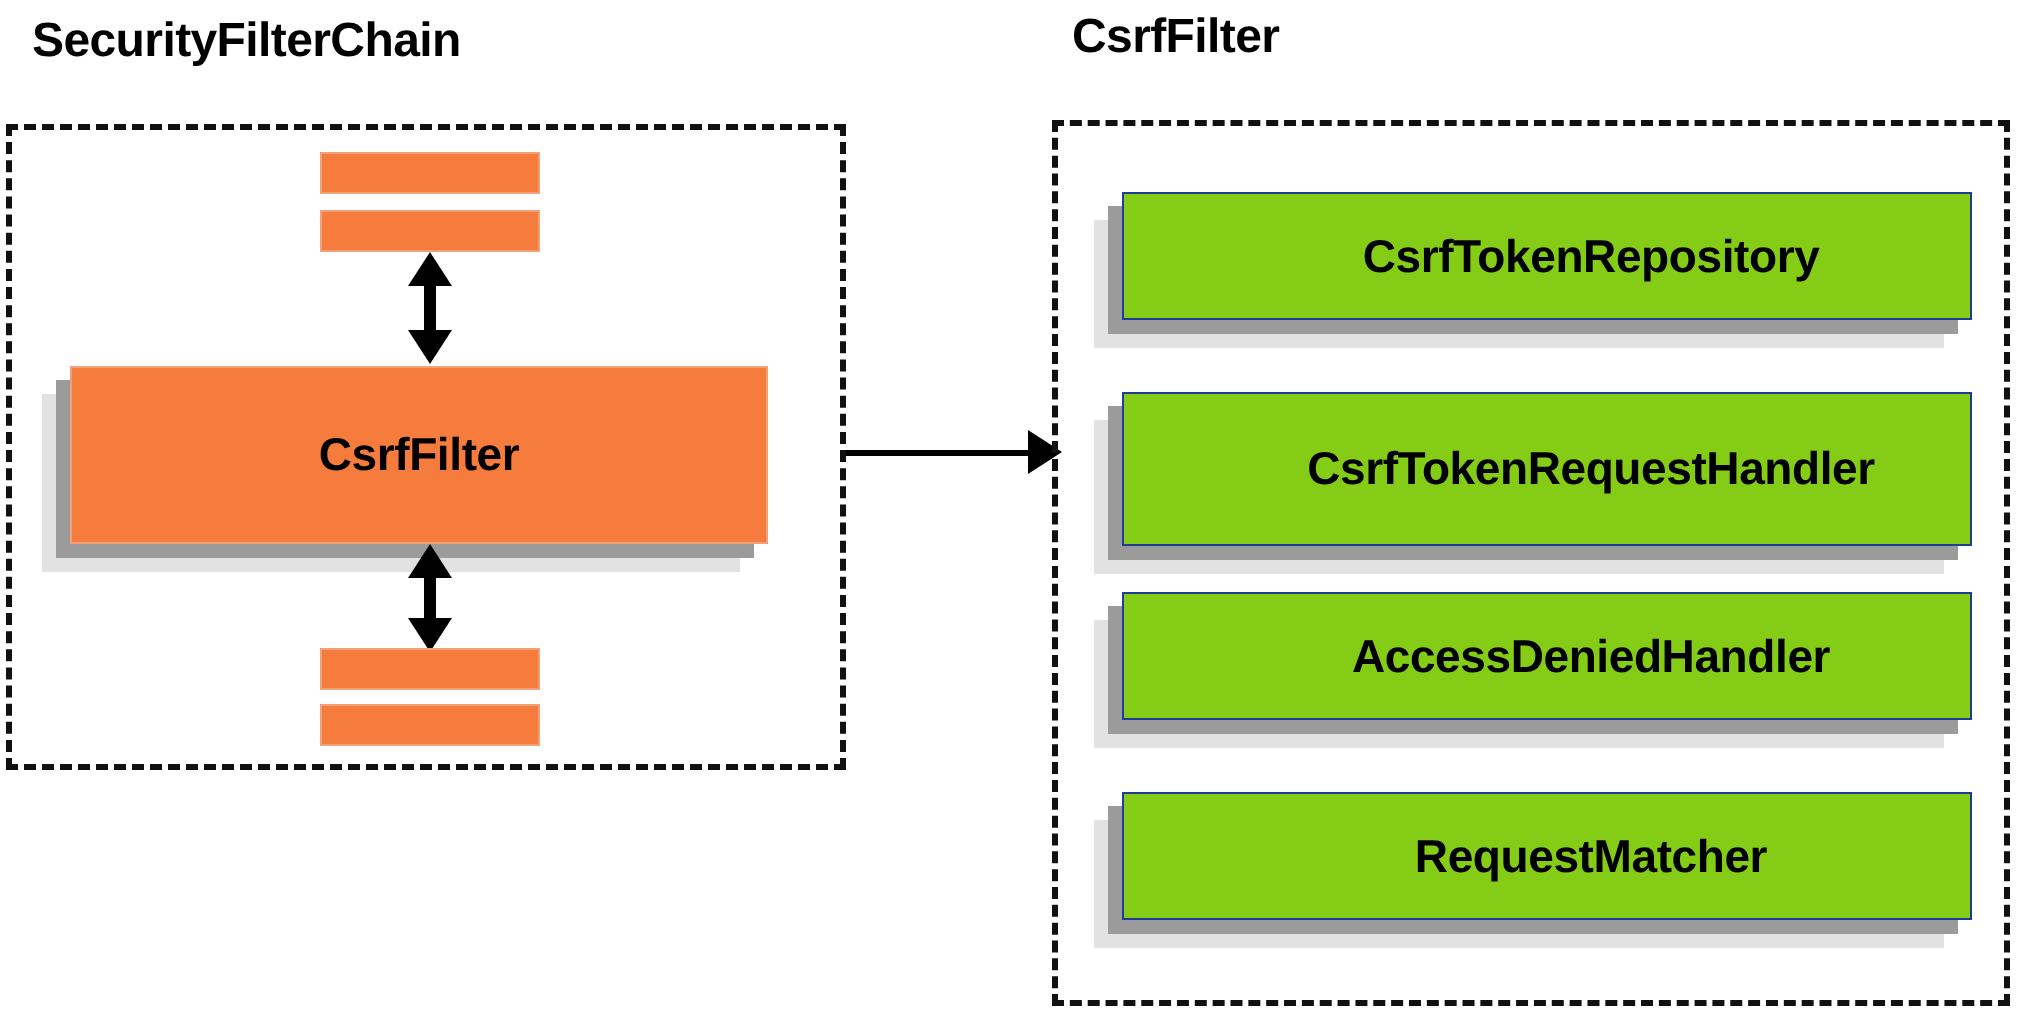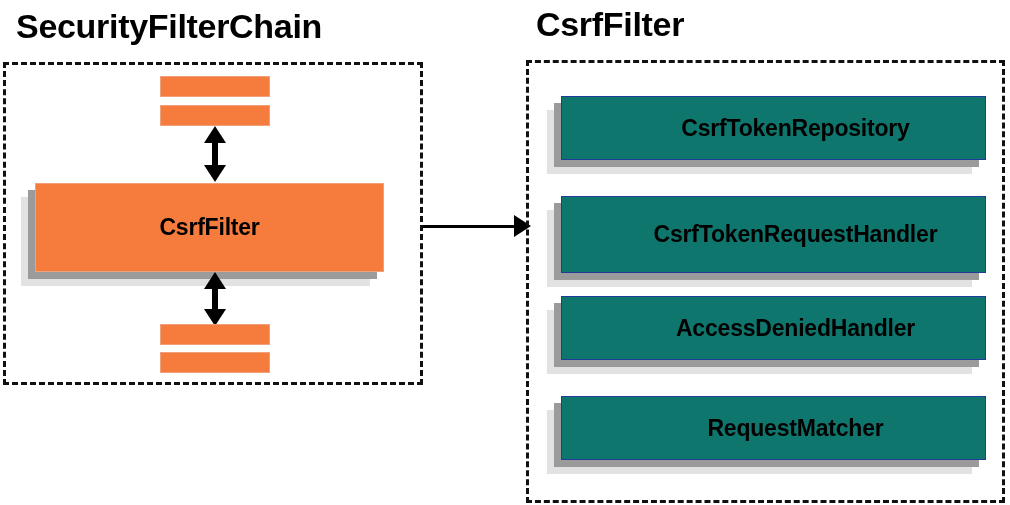--- a/index.html
+++ b/index.html
@@ -8,21 +8,21 @@
     background:#ffffff;
     font-family:"Liberation Sans", sans-serif;
     overflow:hidden;
     position:relative;
   }
   #stage{position:absolute;left:0;top:0;width:1010px;height:505px;}
 
   
   .panel-title{
     position:absolute;
-    font-size:34px;
+    font-size:24px;
     font-weight:bold;
     color:#000000;
     letter-spacing:-0.3px;
     white-space:nowrap;
     line-height:1;
   }
 
   
   .dashed-box{
     position:absolute;
@@ -52,21 +52,21 @@
     justify-content:center;
   }
   .card-label{
     font-size:23px;
     font-weight:bold;
     color:#000000;
     white-space:nowrap;
     letter-spacing:-0.2px;
   }
   .card.orange{background:#f57c3c;border:1px solid #f0a07a;}
-  .card.blue{background:#0f766e;border:1px solid #1f3c96;padding-left:44px;}
+  .card.blue{background:#84cc16;border:1px solid #1f3c96;padding-left:44px;}
 
   
   .bar{
     position:absolute;
     background:#f57c3c;
     border:1px solid #f0a07a;
     box-sizing:border-box;
   }
 
   

